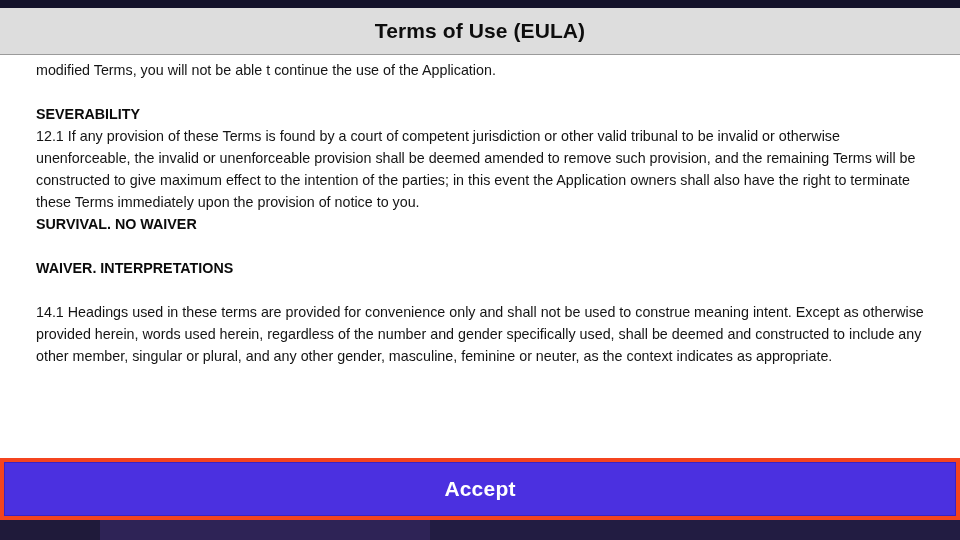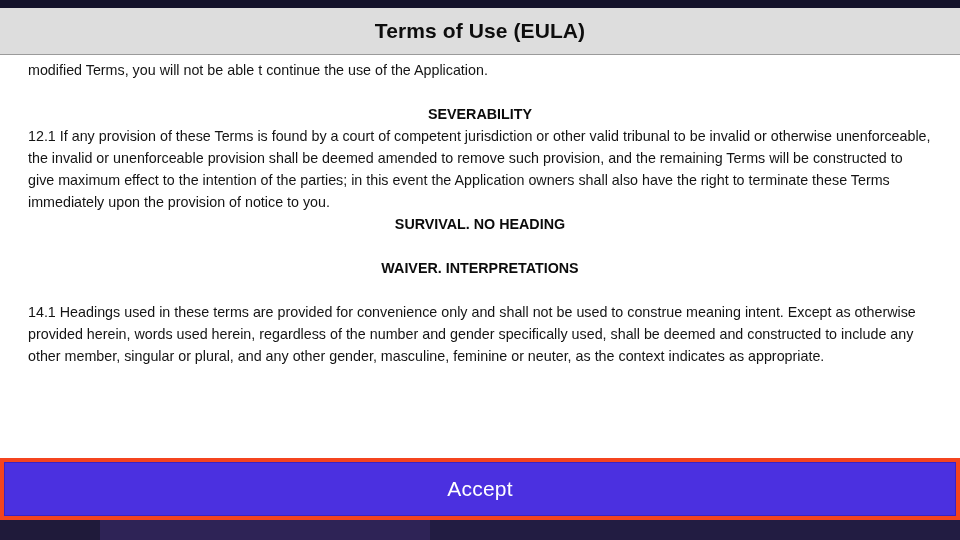--- a/index.html
+++ b/index.html
@@ -48,21 +48,21 @@
     flex: 0 0 auto;
   }
   .dialog-title {
     font-size: 21px;
     font-weight: bold;
     color: #0d0d0d;
     letter-spacing: 0.1px;
   }
   .dialog-body {
     flex: 1 1 auto;
-    padding: 0 28px;
+    padding: 0 36px;
     overflow: hidden;
     position: relative;
     background: #ffffff;
   }
   .doc {
     padding-top: 4px;
     color: #141414;
     font-size: 14.3px;
     line-height: 22px;
   }
@@ -73,21 +73,20 @@
     margin-top: 0;
   }
   .gap {
     height: 22px;
   }
   .heading {
     font-weight: bold;
     font-size: 14.3px;
     color: #0b0b0b;
     margin: 0;
-    text-align: center;
   }
   .clipped-line {
     color: #141414;
     font-size: 14.3px;
     line-height: 22px;
   }
   .accept-wrap {
     position: absolute;
     left: 0;
     bottom: 0;
@@ -107,21 +106,21 @@
     background: #4b30e0;
     display: flex;
     align-items: center;
     justify-content: center;
     border: 1px solid #3b23c4;
     box-sizing: border-box;
   }
   .accept-label {
     color: #ffffff;
     font-size: 21px;
-    font-weight: normal;
+    font-weight: bold;
     letter-spacing: 0.2px;
   }
   .bottom-bar {
     position: absolute;
     left: 0;
     bottom: 0;
     width: 960px;
     height: 20px;
     background: #2b2150;
   }
@@ -150,21 +149,21 @@
     <div class="dialog-body">
       <div class="doc">
 
         <div class="clipped-line">modified Terms, you will not be able t continue the use of the Application.</div>
 
         <div class="gap"></div>
 
         <div class="heading">SEVERABILITY</div>
         <p class="para">12.1 If any provision of these Terms is found by a court of competent jurisdiction or other valid tribunal to be invalid or otherwise unenforceable, the invalid or unenforceable provision shall be deemed amended to remove such provision, and the remaining Terms will be constructed to give maximum effect to the intention of the parties; in this event the Application owners shall also have the right to terminate these Terms immediately upon the provision of notice to you.</p>
 
-        <div class="heading">SURVIVAL. NO HEADING</div>
+        <div class="heading">SURVIVAL. NO WAIVER</div>
 
         <div class="gap"></div>
 
         <div class="heading">WAIVER. INTERPRETATIONS</div>
 
         <div class="gap"></div>
 
         <p class="para">14.1 Headings used in these terms are provided for convenience only and shall not be used to construe meaning intent. Except as otherwise provided herein, words used herein, regardless of the number and gender specifically used, shall be deemed and constructed to include any other member, singular or plural, and any other gender, masculine, feminine or neuter, as the context indicates as appropriate.</p>
 
       </div>

